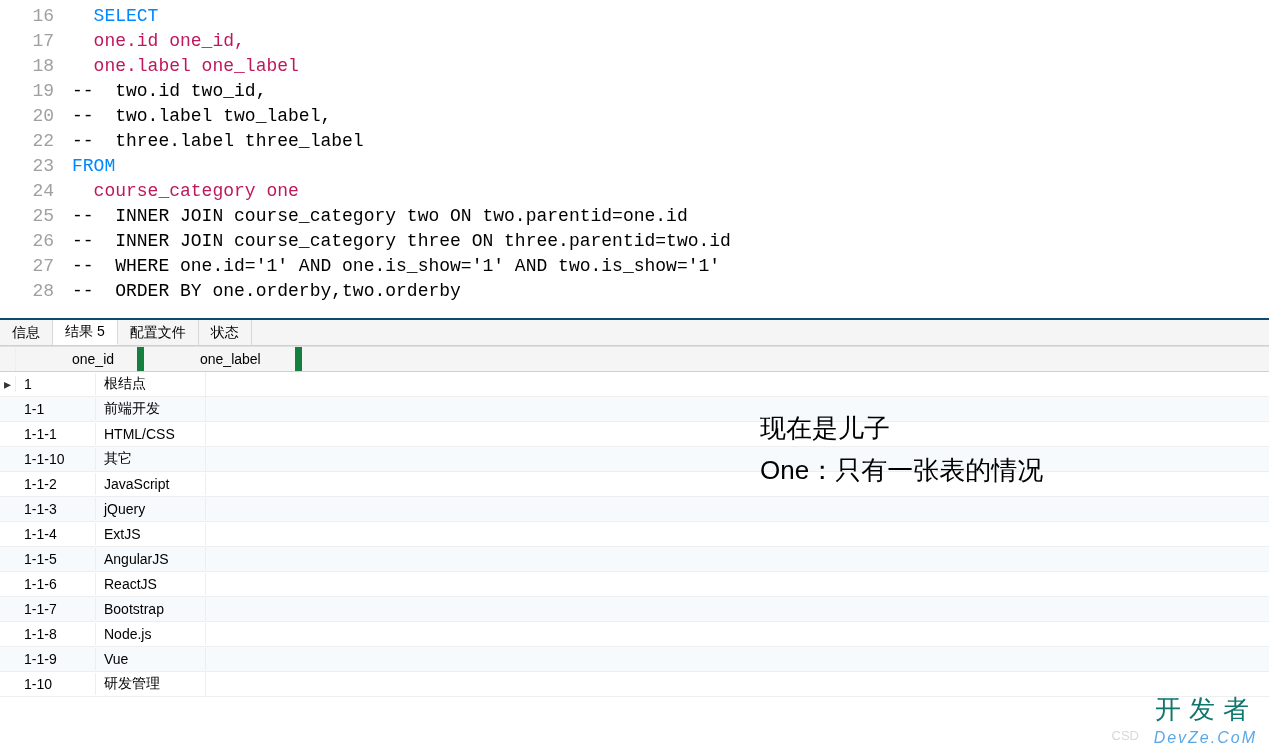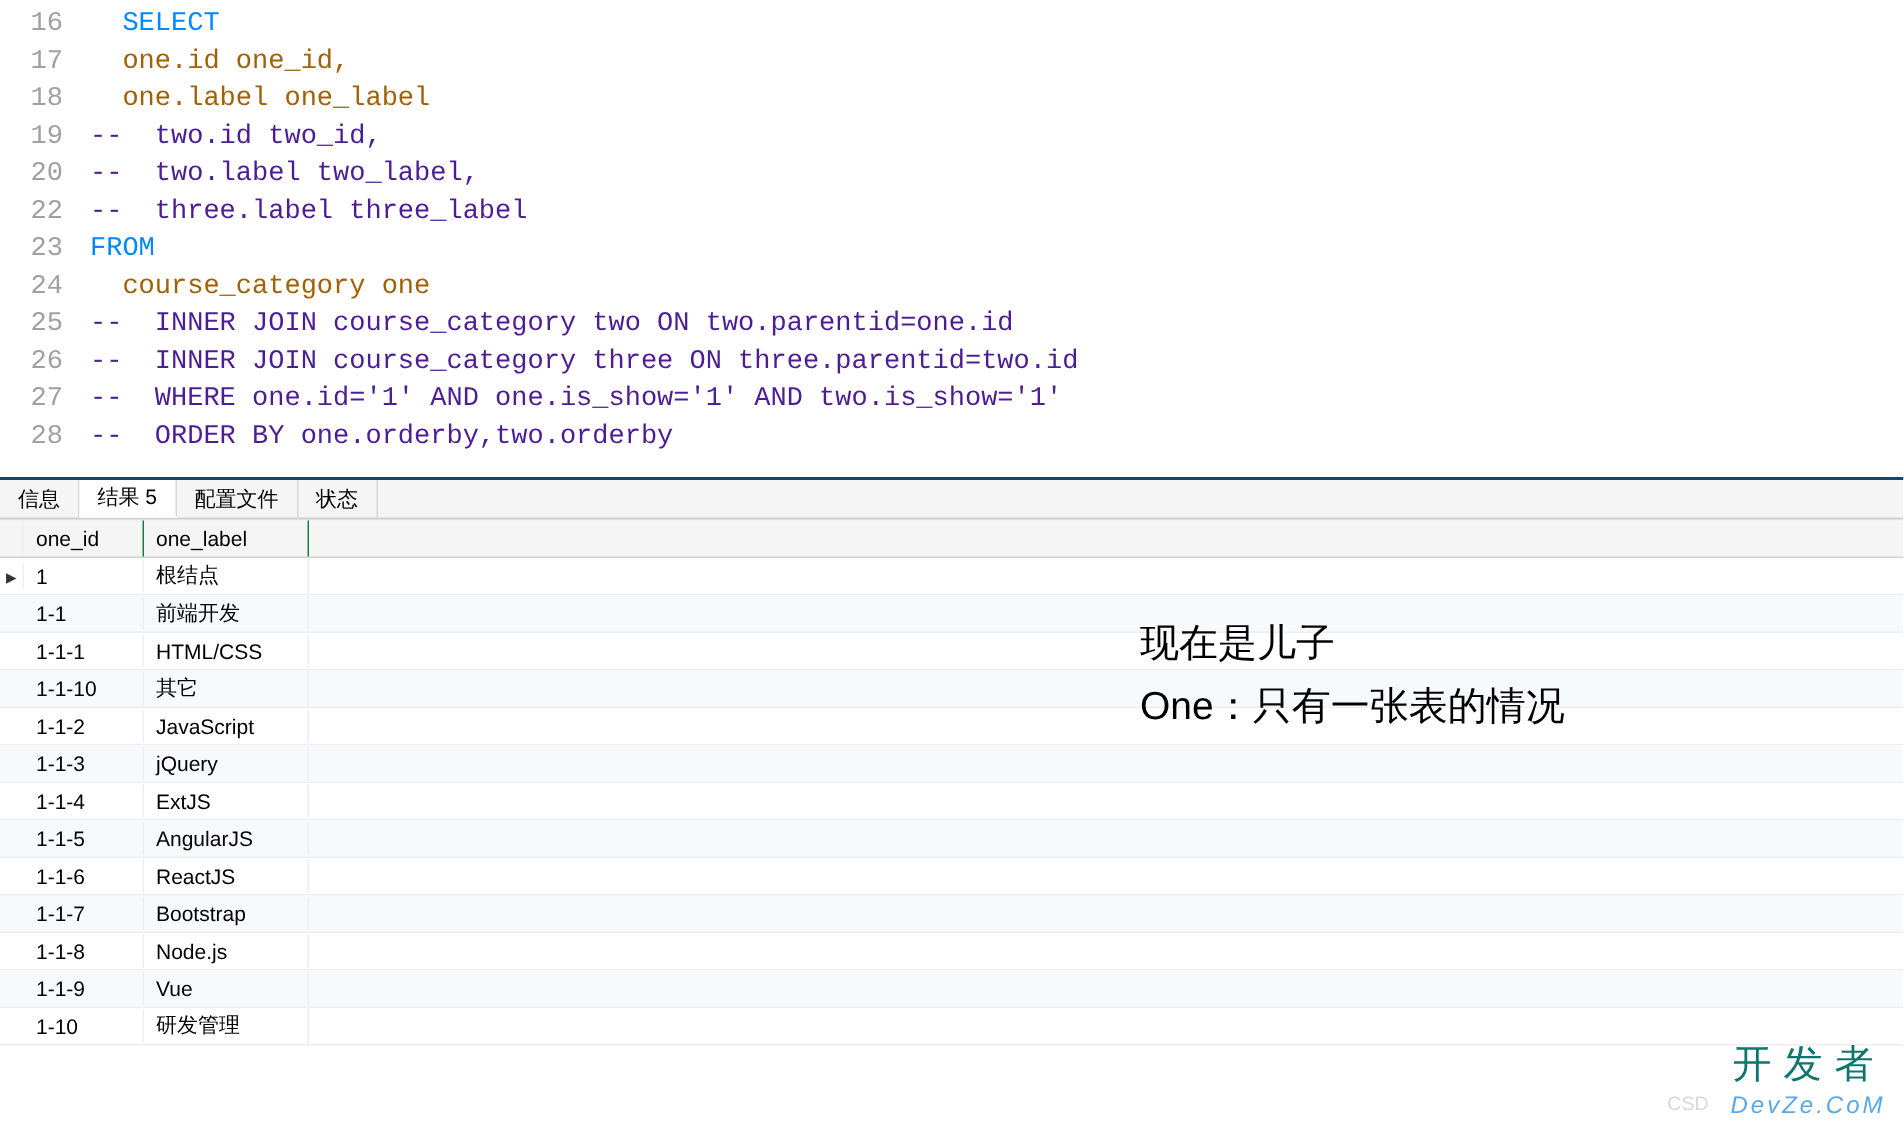--- a/index.html
+++ b/index.html
@@ -11,21 +11,21 @@
       font-family: "Consolas", "Monaco", "Courier New", monospace;
       background: #ffffff;
       font-size: 15px;
       width: 1269px;
       height: 749px;
       overflow: hidden;
       position: relative;
     }
     .editor-section {
       background: #ffffff;
-      padding: 4px 0;
+      padding: 4px 12px;
     }
     .code-line {
       display: flex;
       align-items: center;
       height: 25px;
       line-height: 25px;
     }
     .line-number {
       width: 60px;
       text-align: right;
@@ -36,24 +36,24 @@
     }
     .code-content {
       font-size: 18px;
       white-space: pre;
       color: #808080;
     }
     .keyword {
       color: #0088ff;
     }
     .kw-black {
-      color: #a16207;
+      color: #be185d;
     }
     .comment {
-      color: #4c1d95;
+      color: #000000;
     }
     .tabs-section {
       margin-top: 10px;
       border-top: 2px solid #0c4a6e;
       border-bottom: 1px solid #d0d0d0;
       display: flex;
       background: #f5f5f5;
       font-family: "Microsoft YaHei", Arial, sans-serif;
       font-size: 14px;
       height: 28px;
@@ -74,21 +74,22 @@
       font-size: 14px;
       border-top: 1px solid #e0e0e0;
     }
     .grid-header {
       display: flex;
       background: #f5f5f5;
       border-bottom: 1px solid #d0d0d0;
     }
     .grid-header-cell {
       padding: 4px 8px;
-      border-right: 1px solid #15803d;
+      border-right: 7px solid #15803d;
+      margin-left: 48px;
     }
     .grid-row {
       display: flex;
       border-bottom: 1px solid #eeeeee;
       height: 25px;
       align-items: center;
     }
     .grid-row:nth-child(even) {
       background: #f7fafd;
     }

